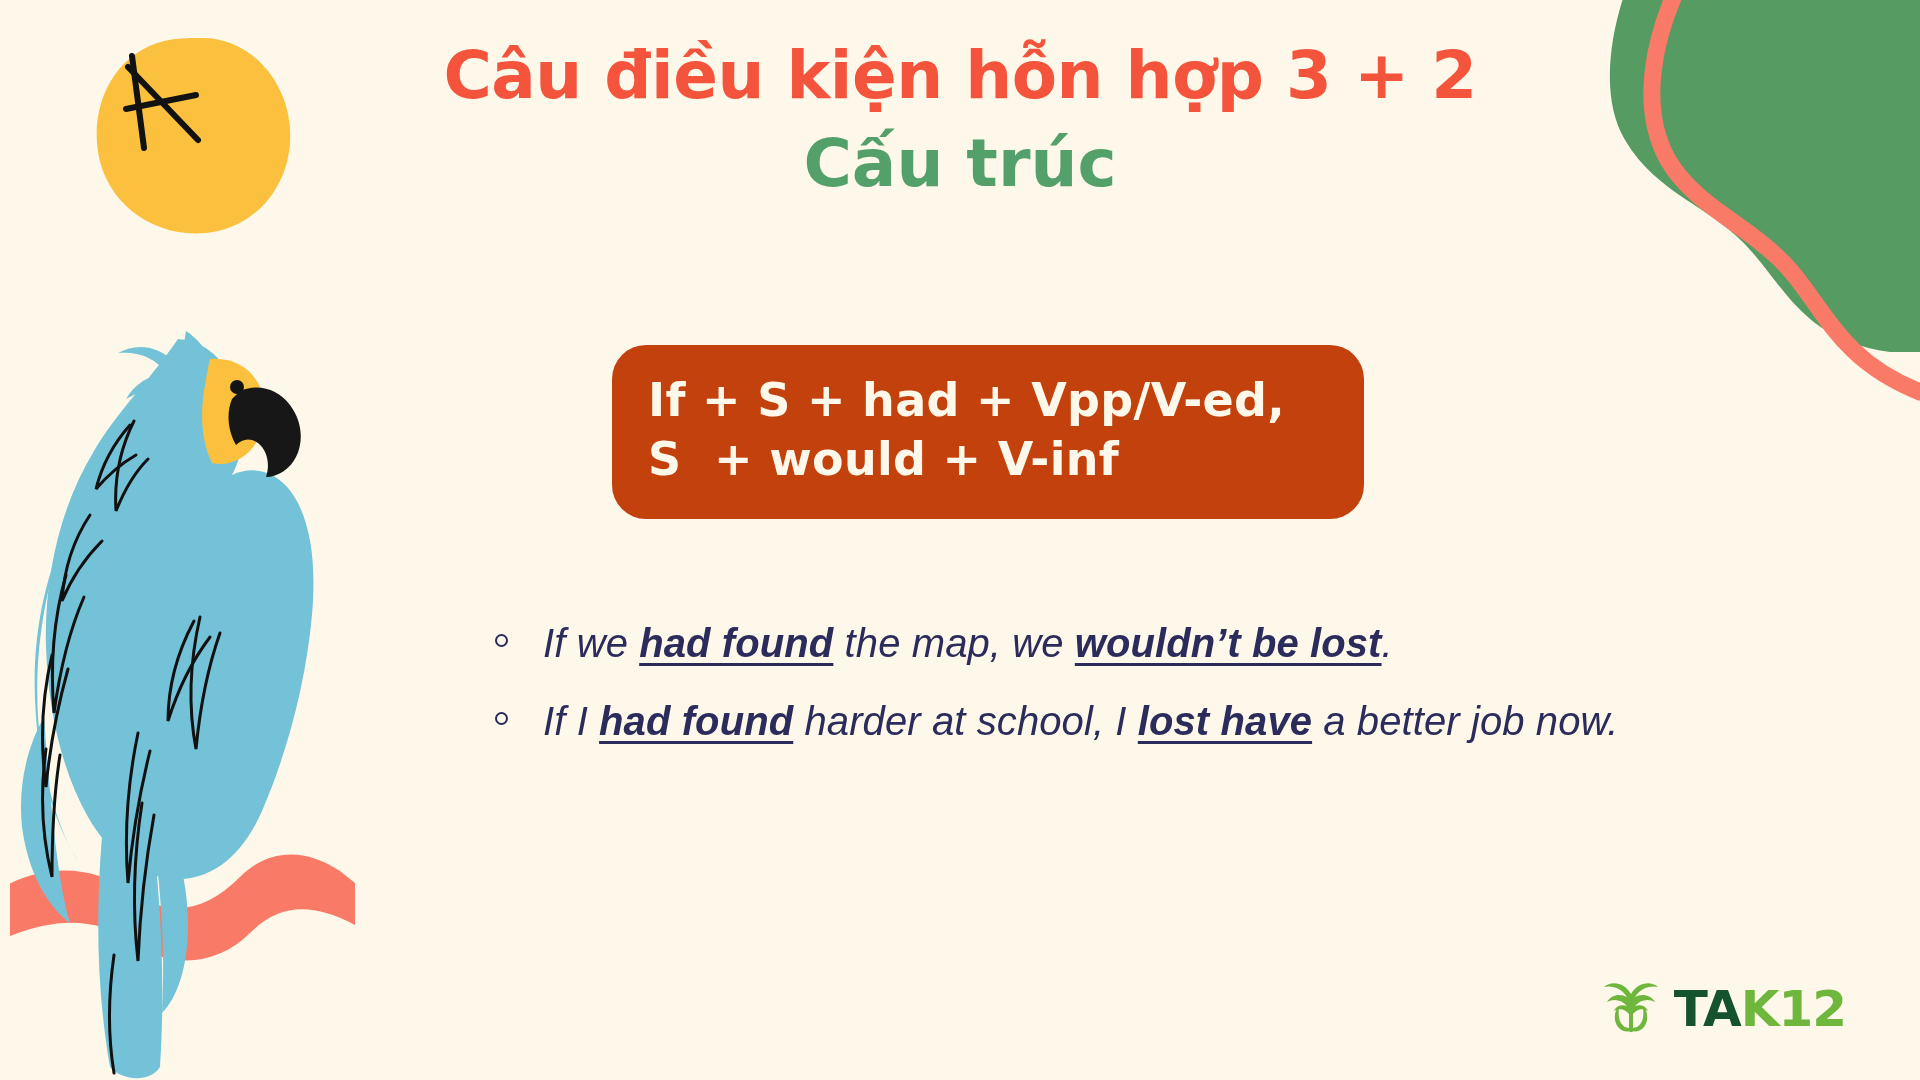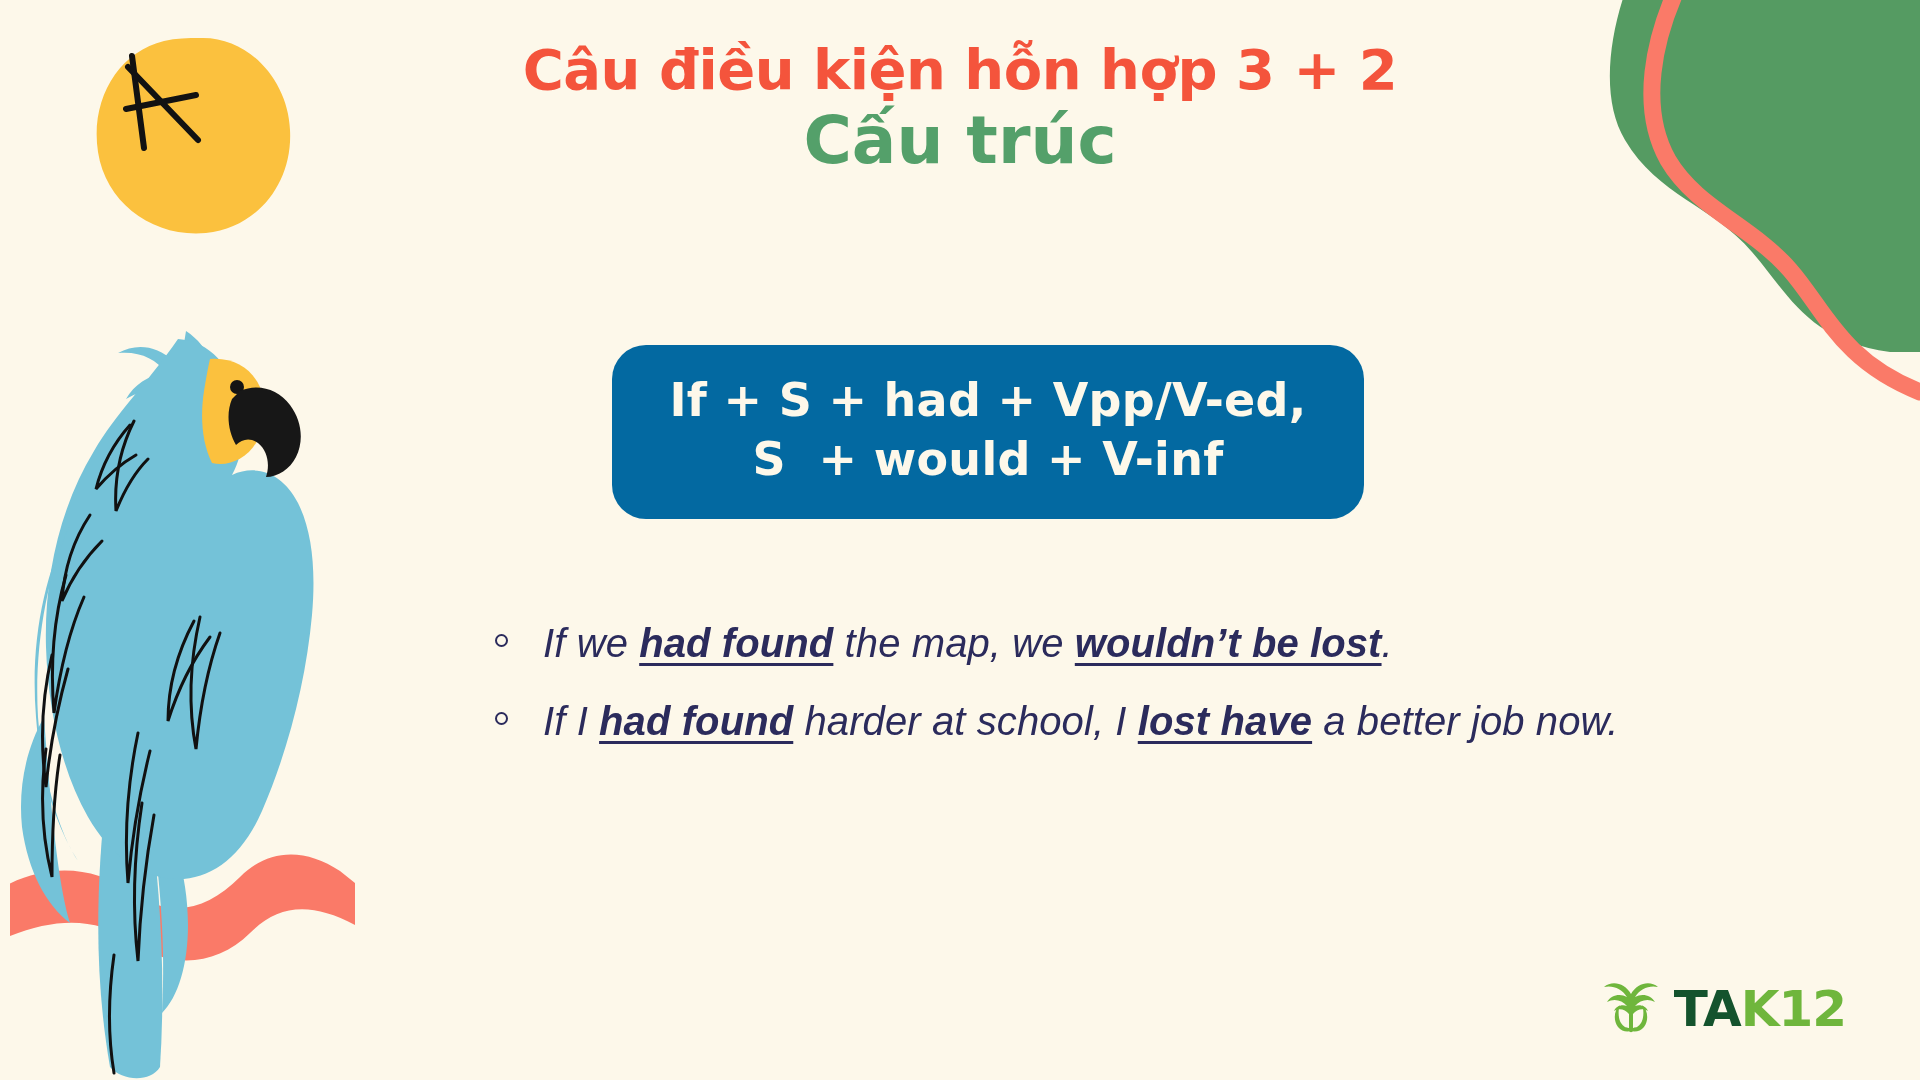--- a/index.html
+++ b/index.html
@@ -57,49 +57,49 @@
   
   #title-block {
     position: absolute;
     left: 0;
     top: 40px;
     width: 1920px;
     text-align: center;
   }
   #main-title {
     font-family: "DejaVu Sans", sans-serif;
-    font-size: 56px;
+    font-size: 66px;
     font-weight: 700;
     color: #F4543C;
     letter-spacing: -0.5px;
     line-height: 1.08;
     margin: 0;
     white-space: nowrap;
   }
   #sub-title {
     font-family: "DejaVu Sans", sans-serif;
     font-size: 66px;
     font-weight: 700;
     color: #54A06A;
     line-height: 1.25;
-    margin: 0;
+    margin: 12px;
     white-space: nowrap;
   }
 
   
   #formula-box {
     position: absolute;
     left: 612px;
     top: 345px;
     width: 752px;
     box-sizing: border-box;
-    background: #0369a1;
+    background: #c2410c;
     border-radius: 34px;
     padding: 26px 36px 30px 36px;
-    text-align: center;
+    text-align: left;
   }
   .formula-line {
     font-family: "DejaVu Sans", sans-serif;
     font-size: 46px;
     font-weight: 700;
     color: #FDF8EA;
     line-height: 1.28;
     letter-spacing: 0.3px;
     white-space: pre;
   }

